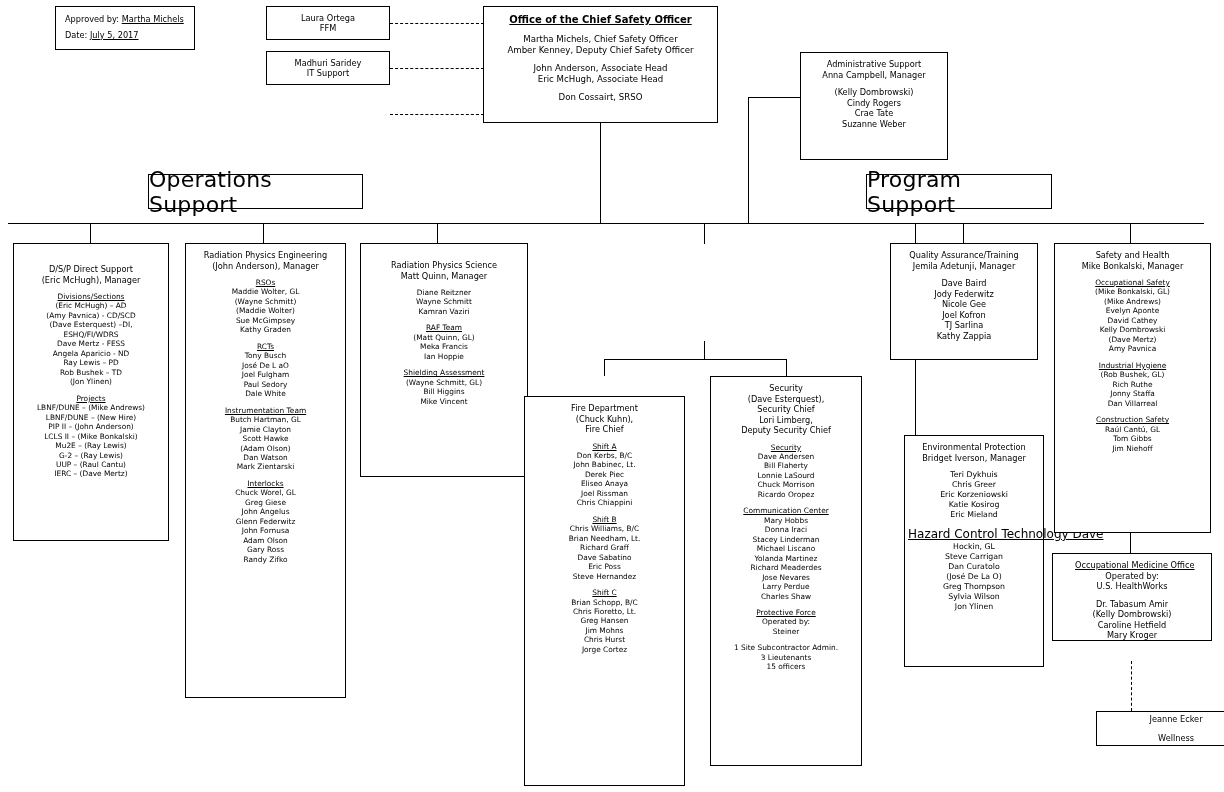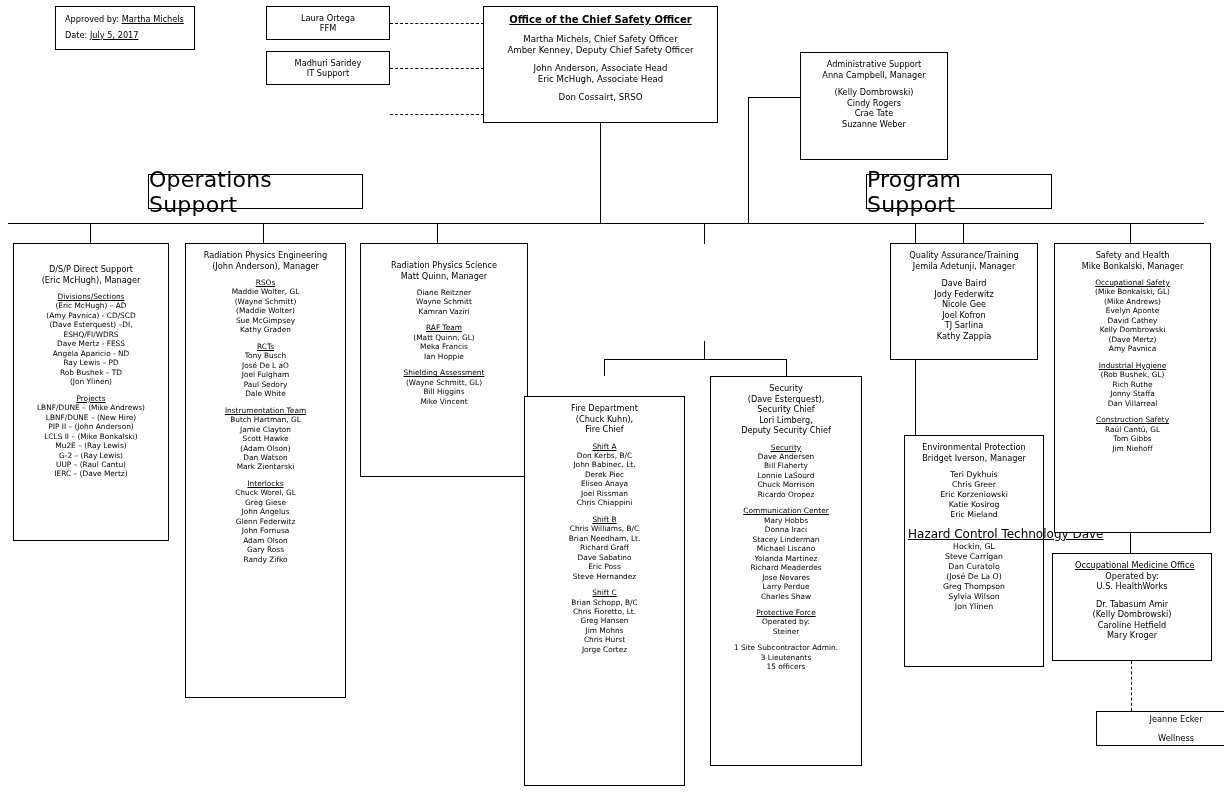--- a/index.html
+++ b/index.html
@@ -356,21 +356,21 @@
     <span class="ln">Dan Villarreal</span>
     <span class="sp"></span>
     <span class="ln u">Construction Safety</span>
     <span class="ln">Raúl Cantú, GL</span>
     <span class="ln">Tom Gibbs</span>
     <span class="ln">Jim Niehoff</span>
   </div>
 
   <div class="ln-v" style="left:1130px; top:533px; height:20px;"></div>
 
-  <div class="box t8" style="left:1052px; top:553px; width:160px; height:108px; padding:6px 22px;">
+  <div class="box t8" style="left:1052px; top:553px; width:160px; height:88px; padding:6px 22px;">
     <span class="ln u">Occupational Medicine Office</span>
     <span class="ln">Operated by:</span>
     <span class="ln">U.S. HealthWorks</span>
     <span class="sp"></span>
     <span class="ln">Dr. Tabasum Amir</span>
     <span class="ln">(Kelly Dombrowski)</span>
     <span class="ln">Caroline Hetfield</span>
     <span class="ln">Mary Kroger</span>
   </div>
 

